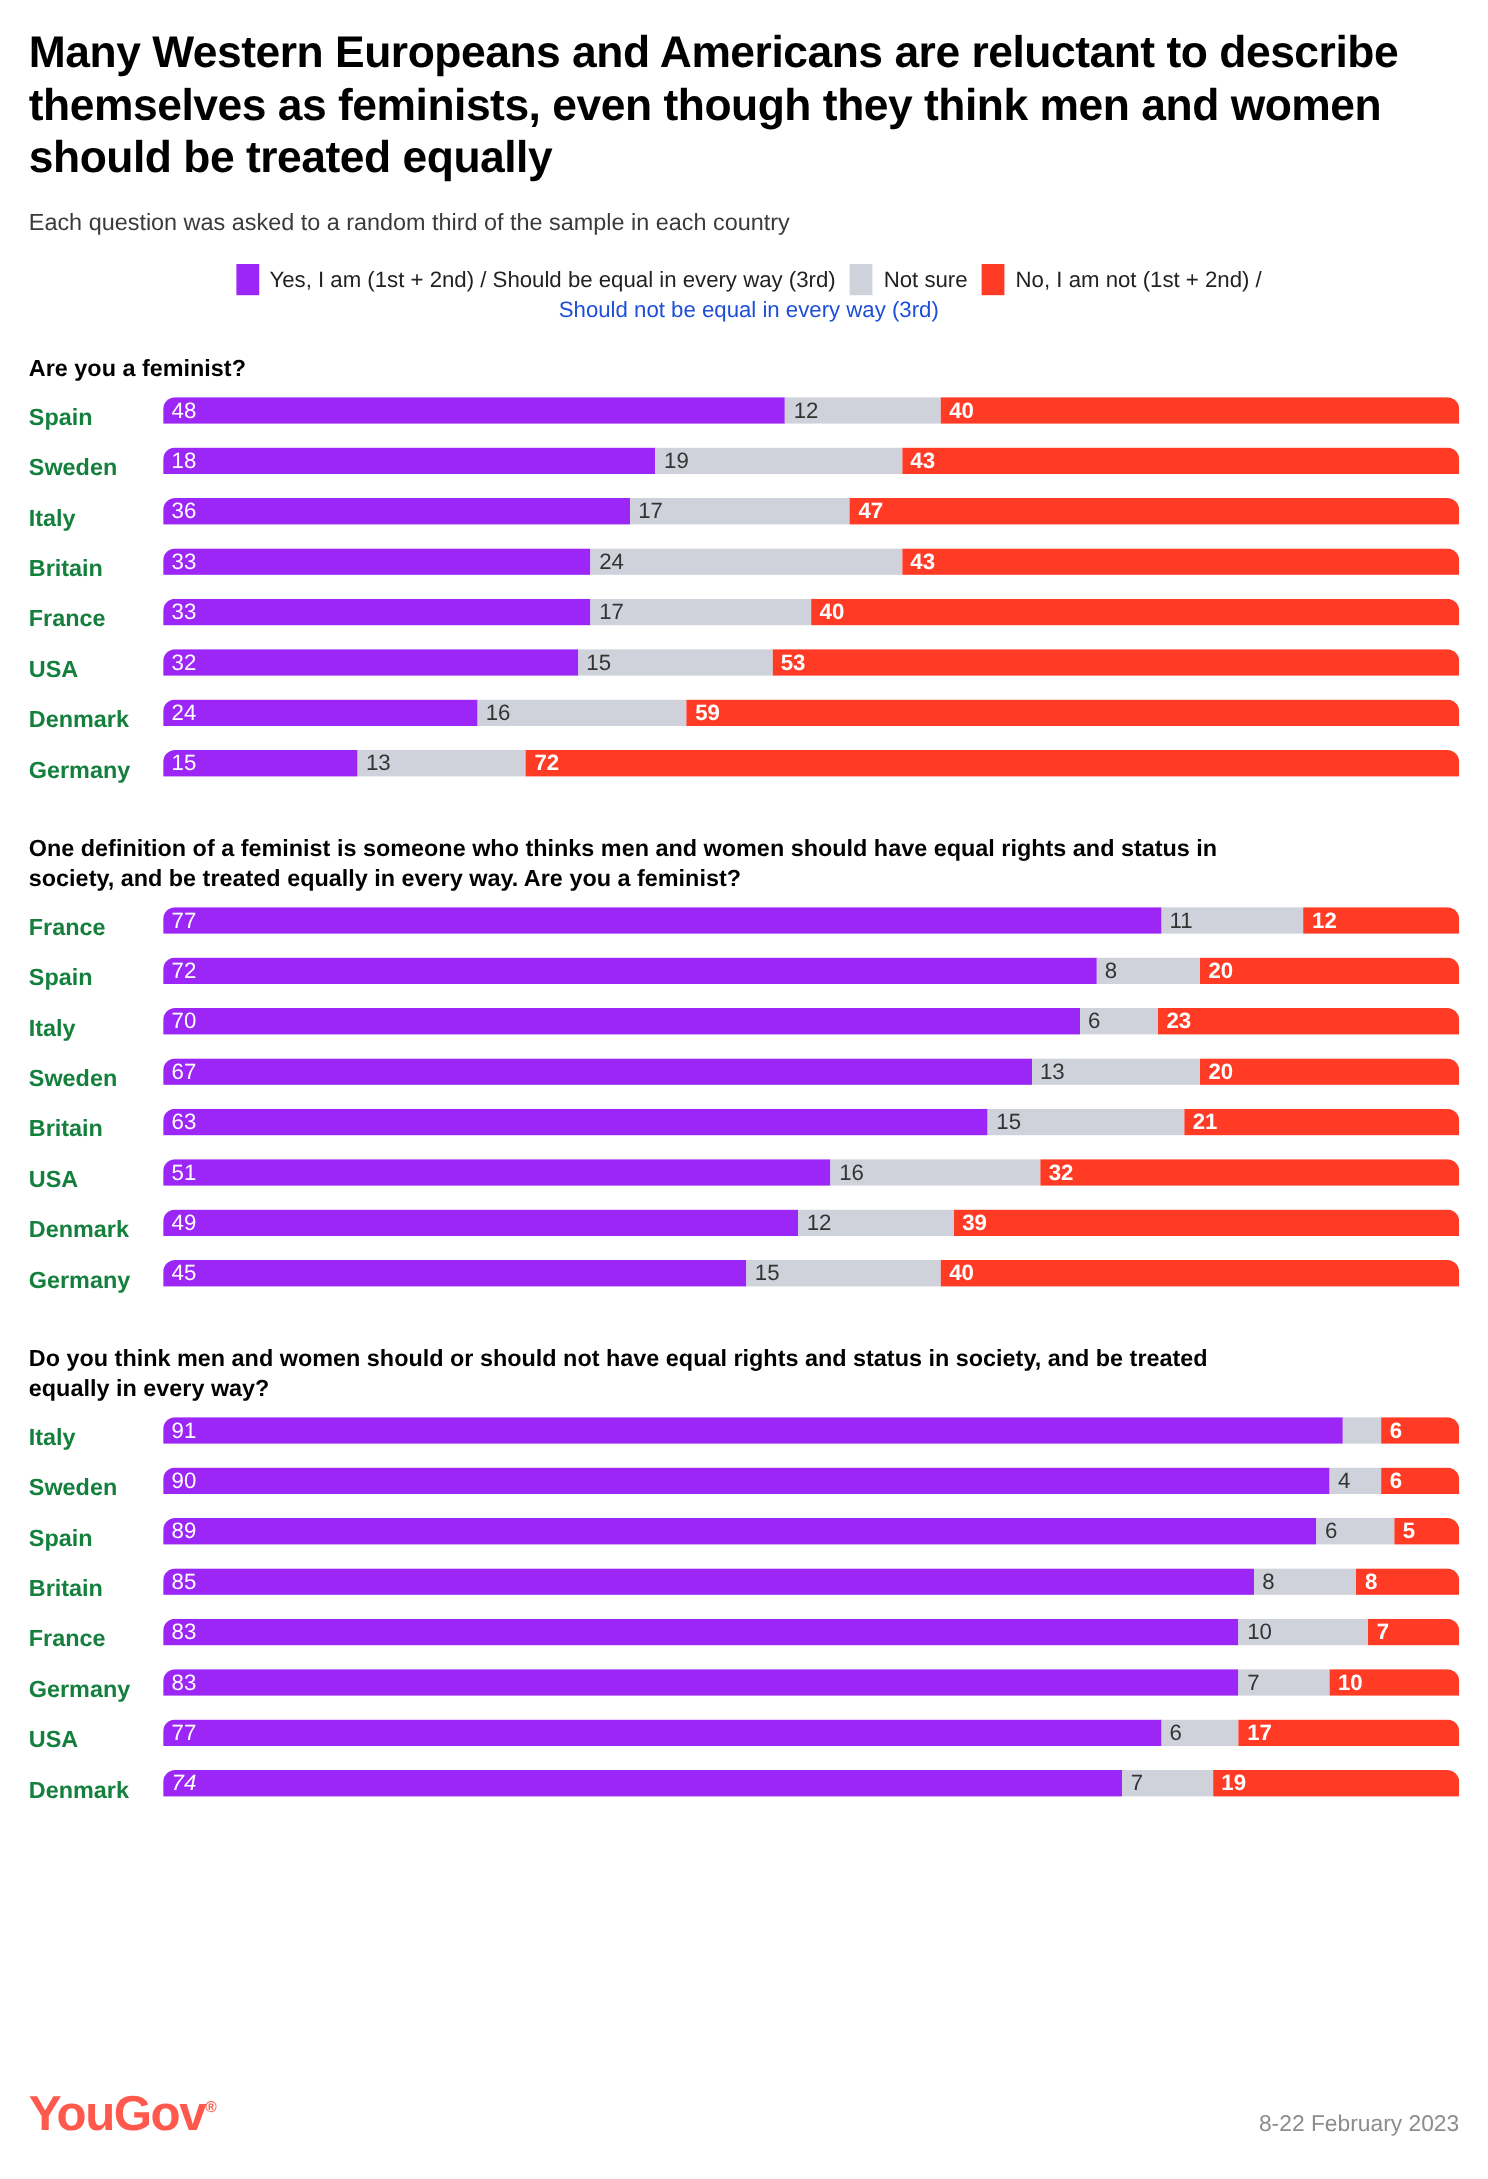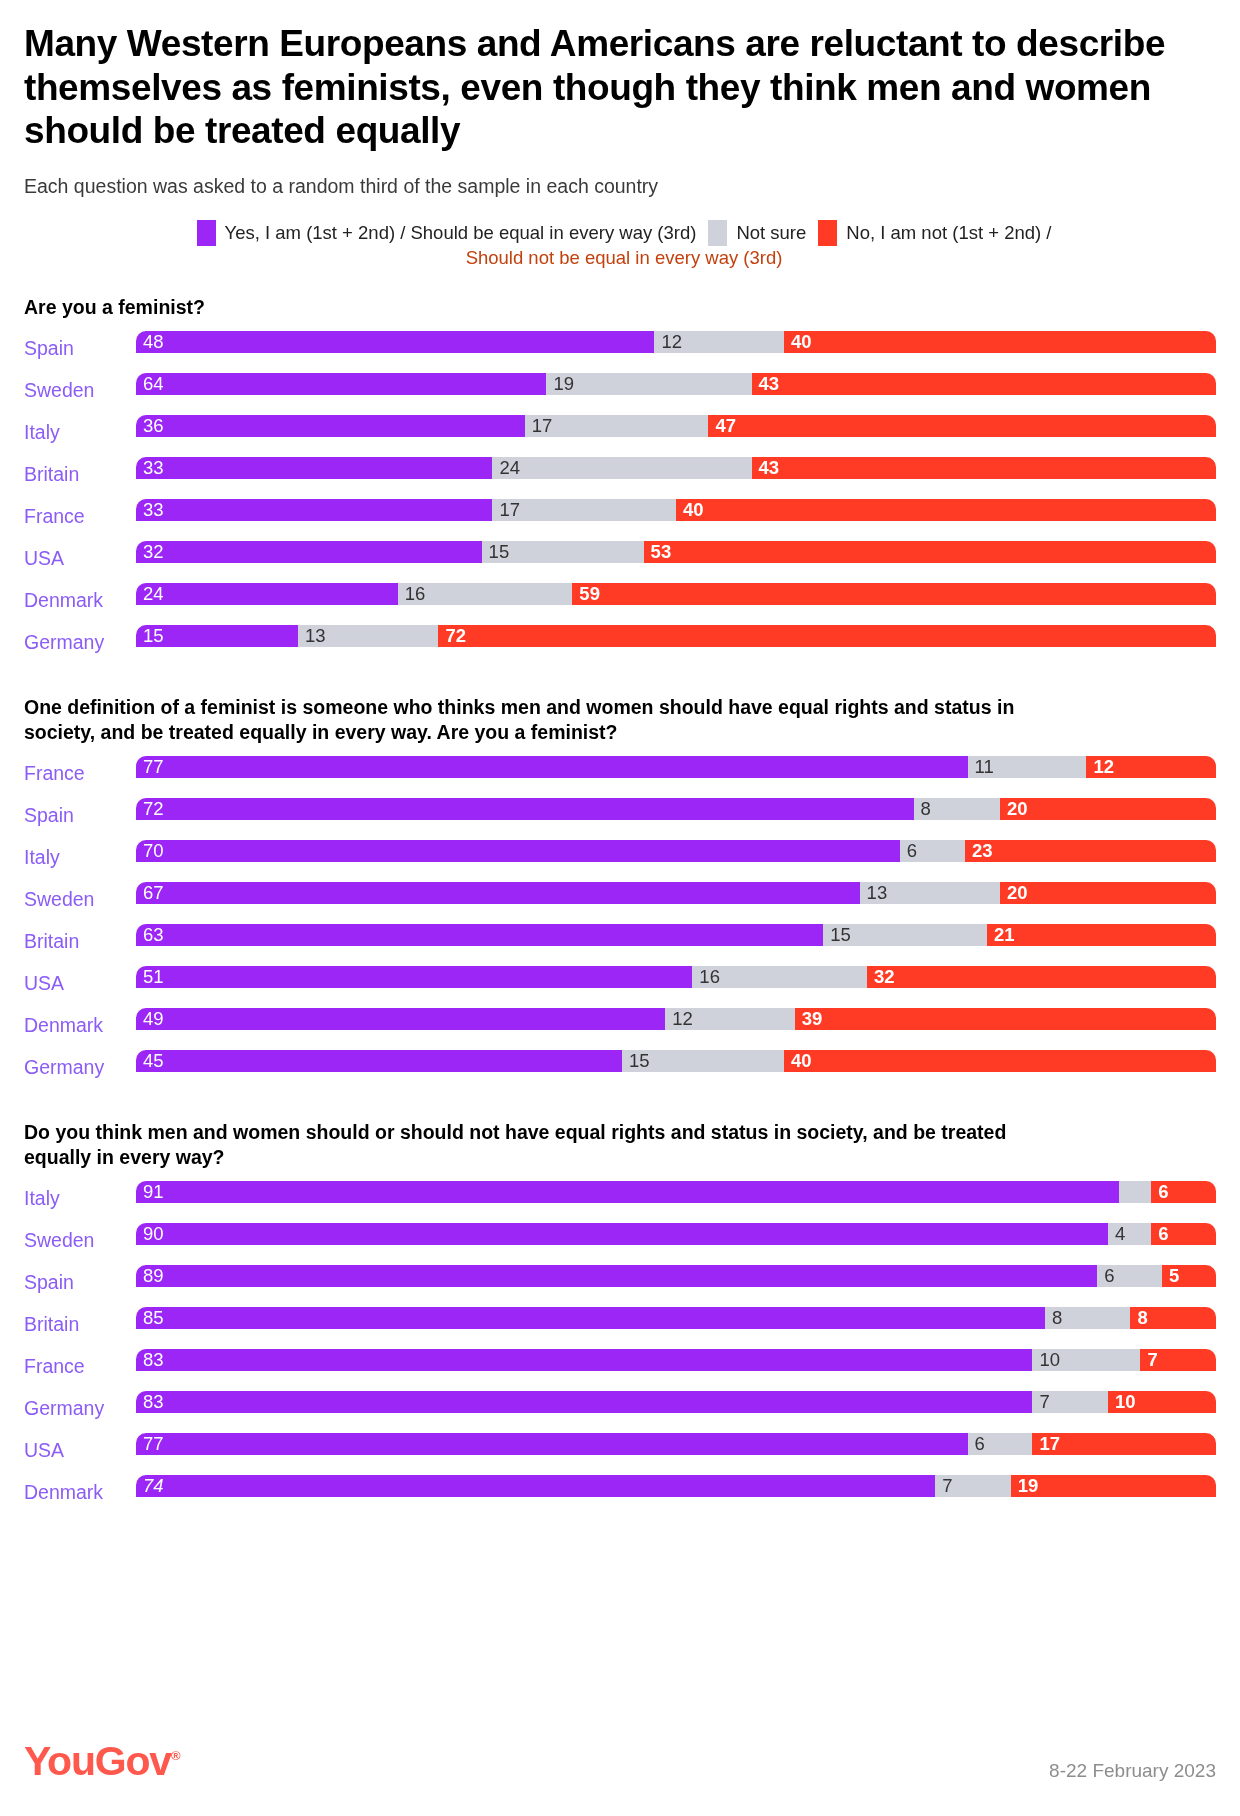--- a/index.html
+++ b/index.html
@@ -66,21 +66,21 @@
     flex: 0 0 auto;
     display: inline-block;
   }
   .sw-yes { background: #9B26F5; }
   .sw-notsure { background: #D0D2DB; }
   .sw-no { background: #FF3B26; }
   .legend-line2 {
     width: 100%;
     text-align: center;
     font-size: 18.5px;
-    color: #c2410c;
+    color: #1d4ed8;
     margin-top: 1px;
   }
 
   
   .chart-block { margin-top: 26px; }
   .chart-block.second { margin-top: 34px; }
   .chart-block.third { margin-top: 34px; }
 
   .q-title {
     font-size: 19.5px;
@@ -95,25 +95,26 @@
 
   .row {
     display: flex;
     align-items: stretch;
     height: 36px;
   }
   .row-label {
     width: 112px;
     flex: 0 0 112px;
     font-size: 19.5px;
-    color: #8b5cf6;
+    color: #15803d;
     display: flex;
     align-items: center;
     justify-content: flex-start;
     padding-right: 8px;
+    font-weight: bold;
   }
   .bar-track {
     flex: 1 1 auto;
     display: flex;
     align-items: flex-start;
     height: 36px;
     overflow: hidden;
     border-radius: 10px;
   }
   .seg {
@@ -197,21 +198,21 @@
             </div>
             <div class="seg seg-no" style="flex: 0 0 40%;">
               <span class="val">40</span>
             </div>
           </div>
         </div>
         <div class="row">
           <div class="row-label">Sweden</div>
           <div class="bar-track">
             <div class="seg seg-yes" style="flex: 0 0 38%;">
-              <span class="val">64</span>
+              <span class="val">18</span>
             </div>
             <div class="seg seg-notsure" style="flex: 0 0 19%;">
               <span class="val">19</span>
             </div>
             <div class="seg seg-no" style="flex: 0 0 43%;">
               <span class="val">43</span>
             </div>
           </div>
         </div>
         <div class="row">

